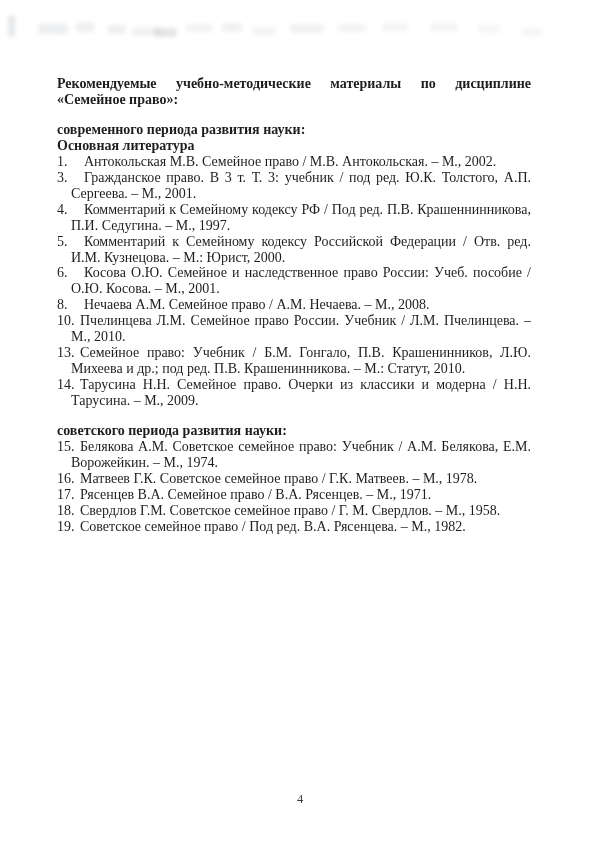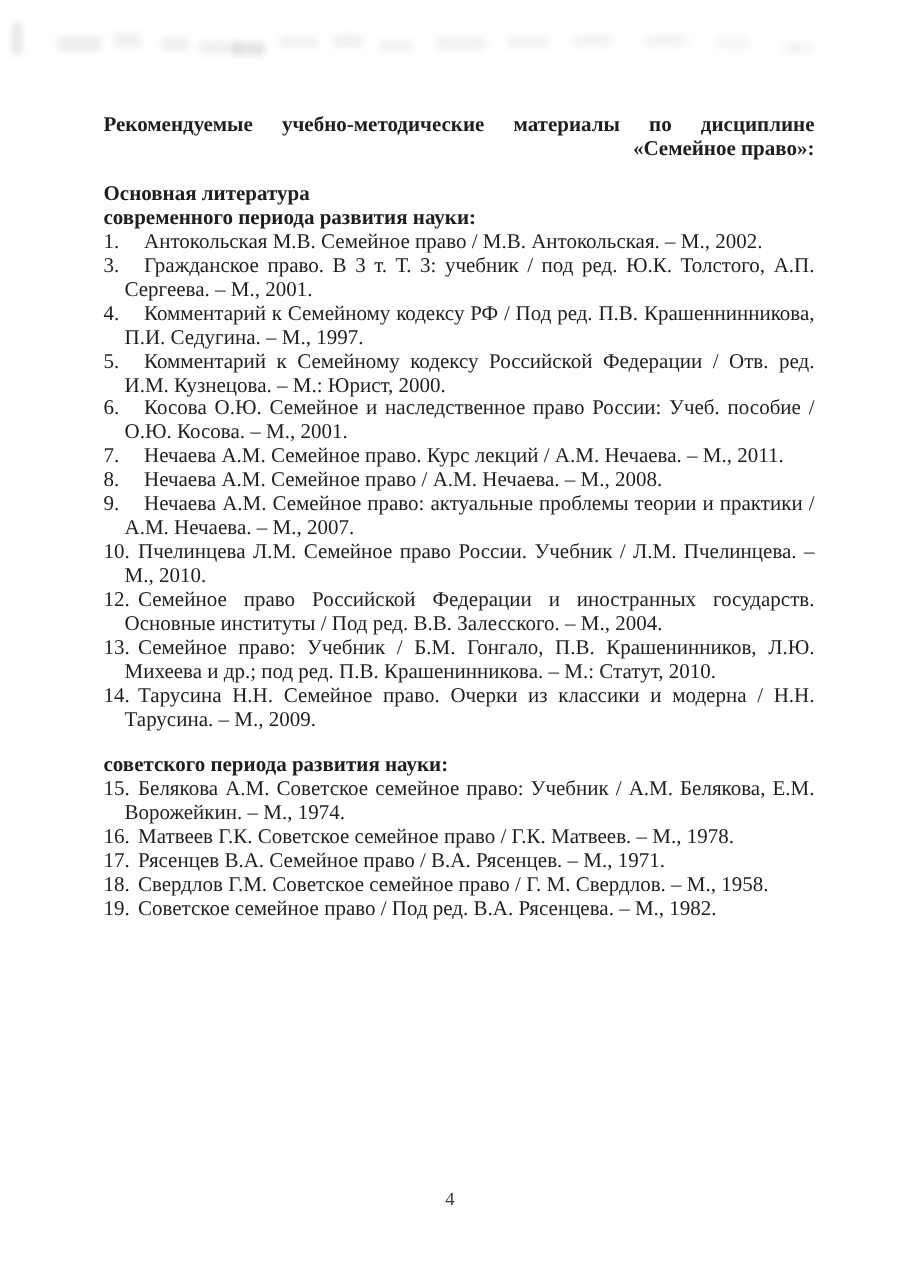--- a/index.html
+++ b/index.html
@@ -17,29 +17,29 @@
   .artifacts { position: absolute; top: 0; left: 0; width: 600px; height: 60px; pointer-events: none; }
   .artifacts i {
     position: absolute;
     display: block;
     background: #8f949c;
     border-radius: 3px;
     filter: blur(2px);
   }
   .content {
     position: absolute;
-    left: 69px;
+    left: 57px;
     top: 76px;
     width: 474px;
     font-size: 14px;
     line-height: 15.95px;
   }
   .doc-title { font-weight: bold; }
   .title-line1 { text-align: justify; text-align-last: justify; }
-  .title-line2 { text-align: right; }
+  .title-line2 { text-align: left; }
   .section { margin-top: 14px; }
   .section + .section { }
   .sec-heading { font-weight: bold; }
   .item {
     text-align: justify;
     padding-left: 14px;
     text-indent: -14px;
   }
   .num { display: inline-block; text-indent: 0; }
   .num.w1 { width: 27px; }
@@ -77,32 +77,29 @@
     <i style="left:522px; top:28px; width:20px; height:8px;  opacity:.09;"></i>
   </div>
 
   <div class="content">
     <div class="doc-title">
       <div class="title-line1">Рекомендуемые учебно-методические материалы по дисциплине</div>
       <div class="title-line2">«Семейное право»:</div>
     </div>
     <div id="sections">
         <div class="section">
+          <div class="sec-heading">современного периода развития науки:</div>
           <div class="sec-heading">Основная литература</div>
-          <div class="sec-heading">современного периода развития науки:</div>
           <div class="item"><span class="num w1">1.</span><span>Антокольская М.В. Семейное право / М.В. Антокольская. – М., 2002.</span></div>
           <div class="item"><span class="num w1">3.</span><span>Гражданское право. В 3 т. Т. 3: учебник / под ред. Ю.К. Толстого, А.П. Сергеева. – М., 2001.</span></div>
           <div class="item"><span class="num w1">4.</span><span>Комментарий к Семейному кодексу РФ / Под ред. П.В. Крашеннинникова, П.И. Седугина. – М., 1997.</span></div>
           <div class="item"><span class="num w1">5.</span><span>Комментарий к Семейному кодексу Российской Федерации / Отв. ред. И.М. Кузнецова. – М.: Юрист, 2000.</span></div>
           <div class="item"><span class="num w1">6.</span><span>Косова О.Ю. Семейное и наследственное право России: Учеб. пособие / О.Ю. Косова. – М., 2001.</span></div>
-          <div class="item"><span class="num w1">7.</span><span>Нечаева А.М. Семейное право. Курс лекций / А.М. Нечаева. – М., 2011.</span></div>
           <div class="item"><span class="num w1">8.</span><span>Нечаева А.М. Семейное право / А.М. Нечаева. – М., 2008.</span></div>
-          <div class="item"><span class="num w1">9.</span><span>Нечаева А.М. Семейное право: актуальные проблемы теории и практики / А.М. Нечаева. – М., 2007.</span></div>
           <div class="item"><span class="num w2">10.</span><span>Пчелинцева Л.М. Семейное право России. Учебник / Л.М. Пчелинцева. – М., 2010.</span></div>
-          <div class="item"><span class="num w2">12.</span><span>Семейное право Российской Федерации и иностранных государств. Основные институты / Под ред. В.В. Залесского. – М., 2004.</span></div>
           <div class="item"><span class="num w2">13.</span><span>Семейное право: Учебник / Б.М. Гонгало, П.В. Крашенинников, Л.Ю. Михеева и др.; под ред. П.В. Крашенинникова. – М.: Статут, 2010.</span></div>
           <div class="item"><span class="num w2">14.</span><span>Тарусина Н.Н. Семейное право. Очерки из классики и модерна / Н.Н. Тарусина. – М., 2009.</span></div>
         </div>
         <div class="section">
           <div class="sec-heading">советского периода развития науки:</div>
           <div class="item"><span class="num w2">15.</span><span>Белякова А.М. Советское семейное право: Учебник / А.М. Белякова, Е.М. Ворожейкин. – М., 1974.</span></div>
           <div class="item"><span class="num w2">16.</span><span>Матвеев Г.К. Советское семейное право / Г.К. Матвеев. – М., 1978.</span></div>
           <div class="item"><span class="num w2">17.</span><span>Рясенцев В.А. Семейное право / В.А. Рясенцев. – М., 1971.</span></div>
           <div class="item"><span class="num w2">18.</span><span>Свердлов Г.М. Советское семейное право / Г. М. Свердлов. – М., 1958.</span></div>
           <div class="item"><span class="num w2">19.</span><span>Советское семейное право / Под ред. В.А. Рясенцева. – М., 1982.</span></div>

